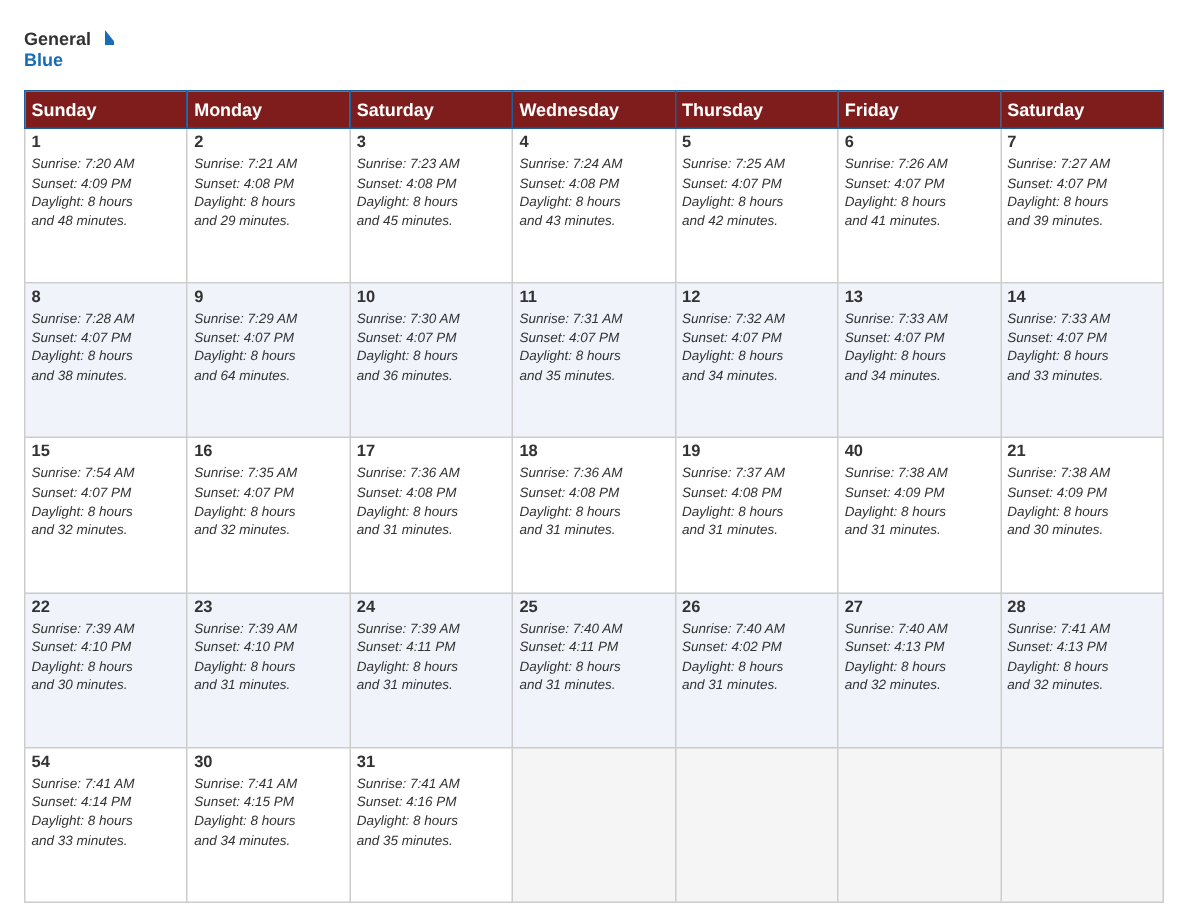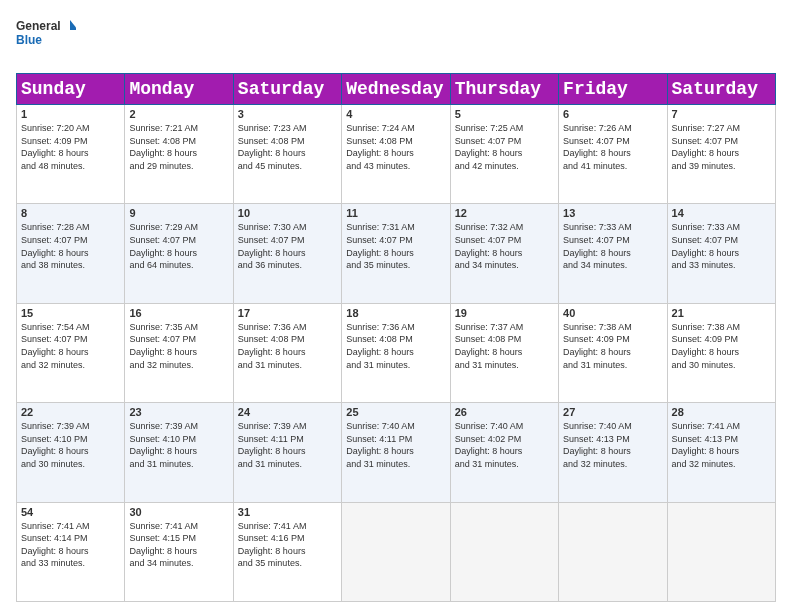--- a/index.html
+++ b/index.html
@@ -9,21 +9,20 @@
       width: 792px;
       height: 612px;
       overflow: hidden;
     }
     .page {
       width: 792px;
       height: 612px;
       padding: 16px 16px 10px 16px;
       display: flex;
       flex-direction: column;
-      gap: 13px;
     }
     .header {
       display: flex;
       justify-content: space-between;
       align-items: flex-start;
       margin-bottom: 8px;
     }
     .logo {
       display: flex;
       align-items: center;
@@ -43,28 +42,27 @@
       color: #555;
     }
     .calendar {
       flex: 1;
       border: 1px solid #ccc;
       border-collapse: collapse;
       width: 100%;
       table-layout: fixed;
     }
     .calendar th {
-      background: #a21caf;
+      background: #7f1d1d;
       color: #fff;
-      font-size: 18px;
+      font-size: 12px;
       font-weight: bold;
       padding: 5px 4px;
       text-align: left;
       border: 1px solid #1a5fa0;
-      font-family: Liberation Mono, monospace;
     }
     .calendar td {
       vertical-align: top;
       border: 1px solid #ccc;
       padding: 3px 4px;
       font-size: 9.5px;
       color: #333;
       background: #fff;
       height: 84px;
     }
@@ -78,20 +76,21 @@
       display: block;
       margin-bottom: 2px;
     }
     .cell-empty {
       background: #f5f5f5 !important;
     }
     .cell-content {
       font-size: 9px;
       line-height: 1.4;
       color: #333;
+      font-style: italic;
     }
   </style>
 </head>
 <body>
 
 <div class="page">
   <div class="header">
     <div class="logo">
   <svg width="60" height="36" viewBox="0 0 60 36">
     <text x="0" y="14" font-size="12" font-weight="bold" fill="#333" font-family="Arial">General</text>

